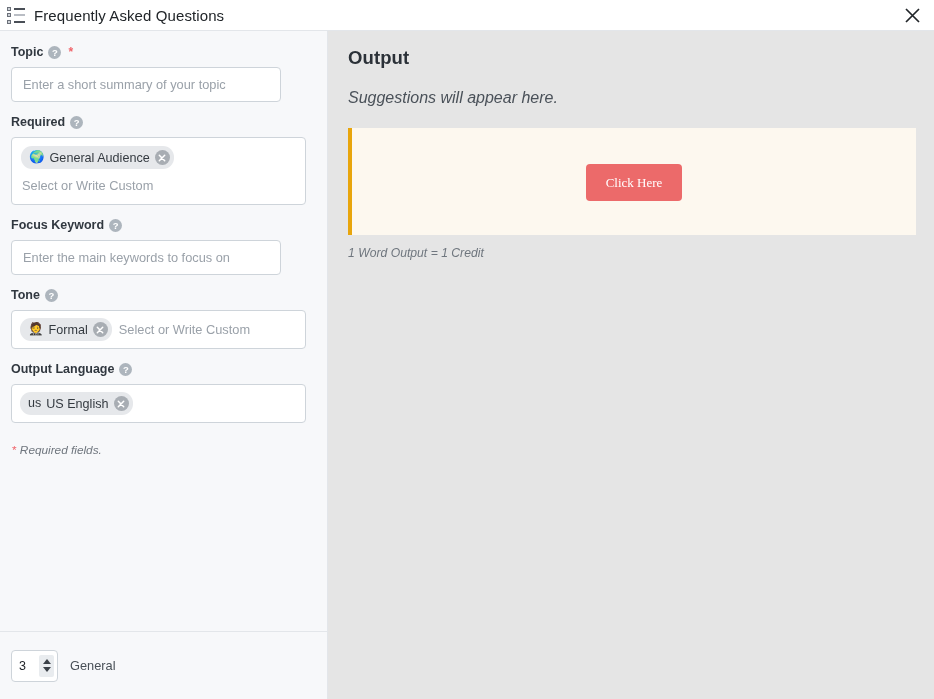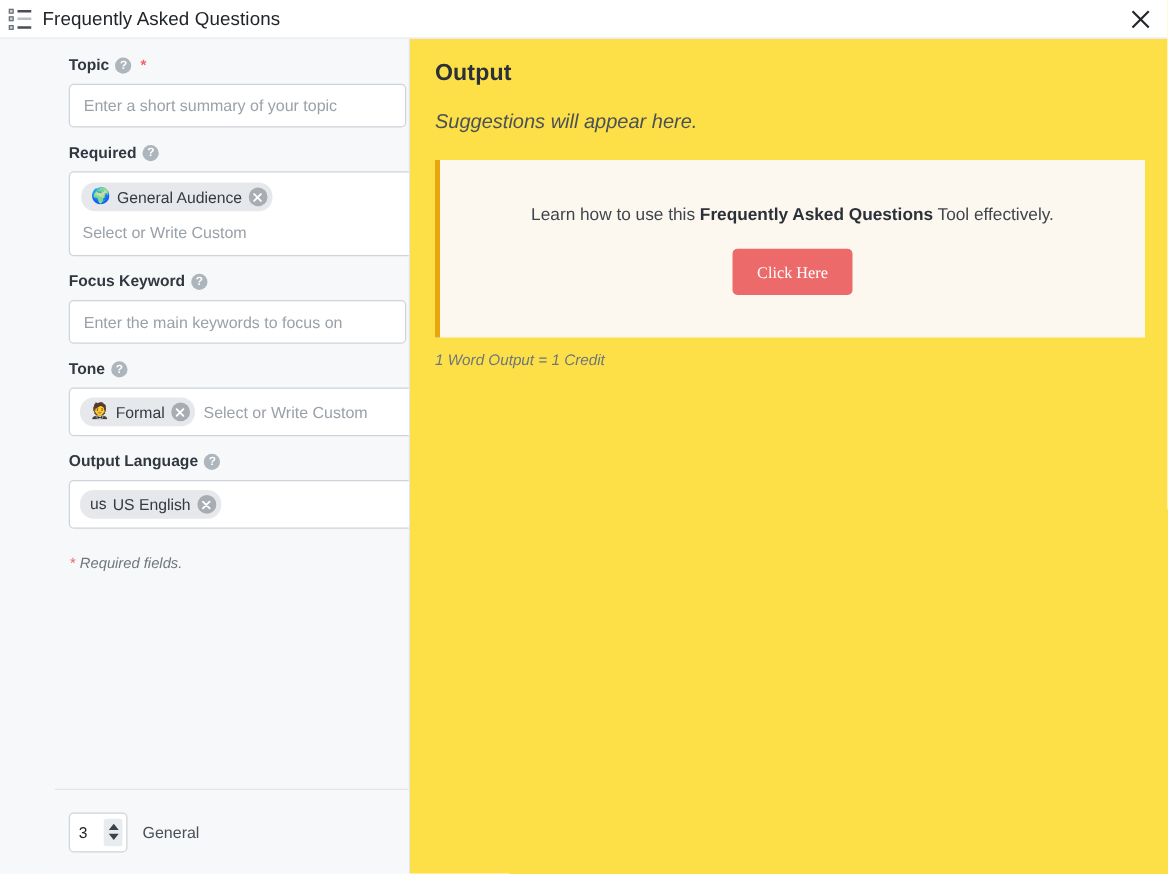--- a/index.html
+++ b/index.html
@@ -63,21 +63,20 @@
 
   
   .panel-left {
     width: 328px;
     flex: 0 0 328px;
     background: #f7f8fa;
     border-right: 1px solid #e3e6ea;
     display: flex;
     flex-direction: column;
     position: relative;
-    padding-left: 44px;
   }
   .form-scroll {
     flex: 1 1 auto;
     padding: 14px 11px 0 11px;
     overflow: hidden;
   }
 
   .field { margin-bottom: 13px; }
   .field-label {
     display: flex;
@@ -242,21 +241,21 @@
     font-size: 13.5px;
     font-family: "Liberation Sans", sans-serif;
     padding: 0 20px;
     height: 40px;
     cursor: pointer;
   }
 
   
   .panel-right {
     flex: 1 1 auto;
-    background: #fde047;
+    background: #e5e5e5;
     padding: 16px 20px 0 20px;
     overflow: hidden;
   }
   .output-title {
     font-size: 18.5px;
     font-weight: bold;
     color: #2b3138;
     margin-bottom: 20px;
     letter-spacing: .1px;
   }
@@ -417,22 +416,19 @@
       </div>
       <span class="outputs-label">General</span>
     </div>
   </div>
 
   <div class="panel-right">
     <div class="output-title">Output</div>
     <div class="output-sub">Suggestions will appear here.</div>
 
     <div class="callout">
-      <div class="callout-text">
-        <span>Learn how to use this </span><b>Frequently Asked Questions</b><span> Tool effectively.</span>
-      </div>
       <button class="click-here-btn">Click Here</button>
     </div>
 
     <div class="credit-note">1 Word Output = 1 Credit</div>
   </div>
 
 </div>
 
 </body></html>

